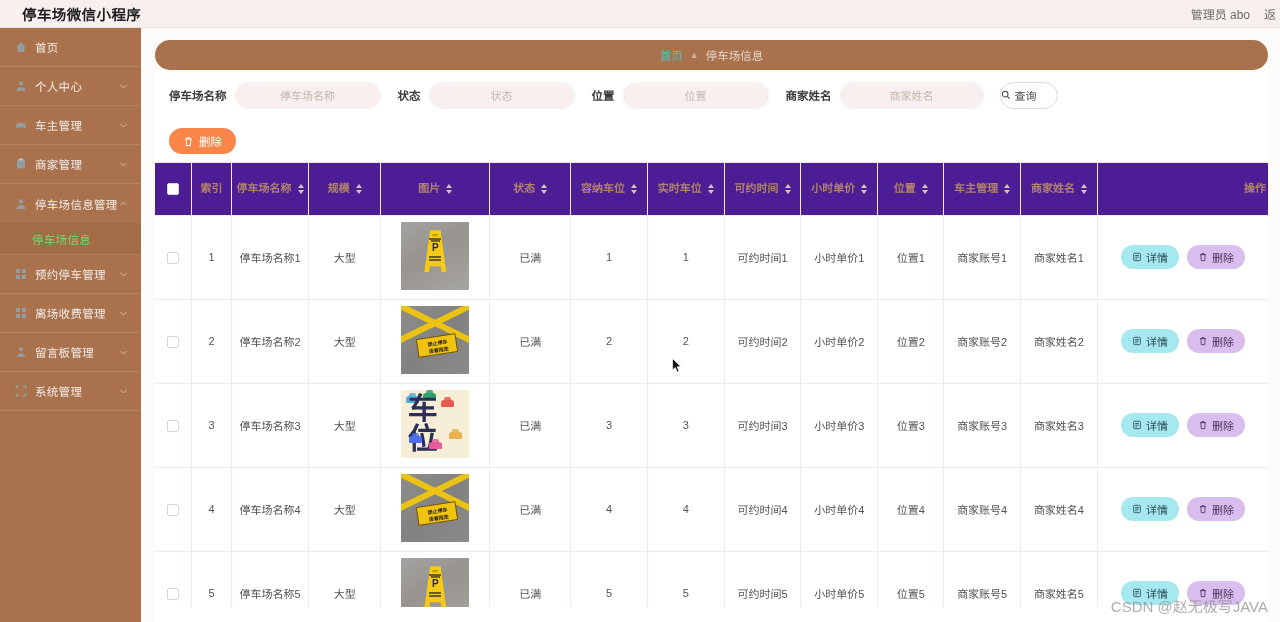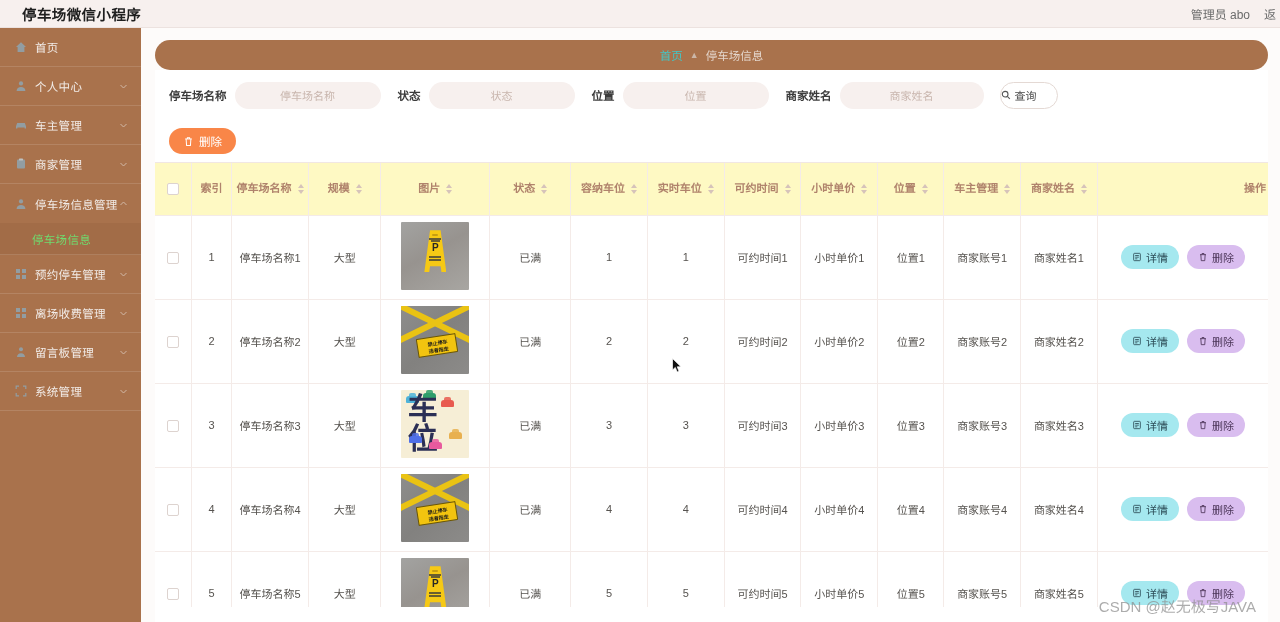--- a/index.html
+++ b/index.html
@@ -183,21 +183,21 @@
     border-top: 1px solid #f1e7e3;
     height: 445px;
     overflow: hidden;
   }
   table.tbl {
     width: 1113px;
     border-collapse: collapse;
     table-layout: fixed;
   }
   table.tbl th {
-    background: #fef9c3;
+    background: #4c1d95;
     color: #b0836c;
     font-size: 11px;
     font-weight: bold;
     height: 52px;
     padding: 4px 2px;
     border-right: 1px solid #f4ebe8;
     border-bottom: 1px solid #f4ebe8;
     text-align: center;
     vertical-align: middle;
     line-height: 1.35;
@@ -347,21 +347,21 @@
 
   
   .cursor {
     position: absolute; left: 672px; top: 358px;
     width: 11px; height: 16px;
     z-index: 40; pointer-events: none;
   }
 
   
   .watermark {
-    position: absolute; right: 24px; bottom: 6px;
+    position: absolute; right: 12px; bottom: 6px;
     font-size: 15px;
     color: #8d8d8d;
     opacity: .72;
     z-index: 30;
     white-space: nowrap;
     font-family: "Liberation Sans", sans-serif;
   }
 </style>
 </head>
 <body>

